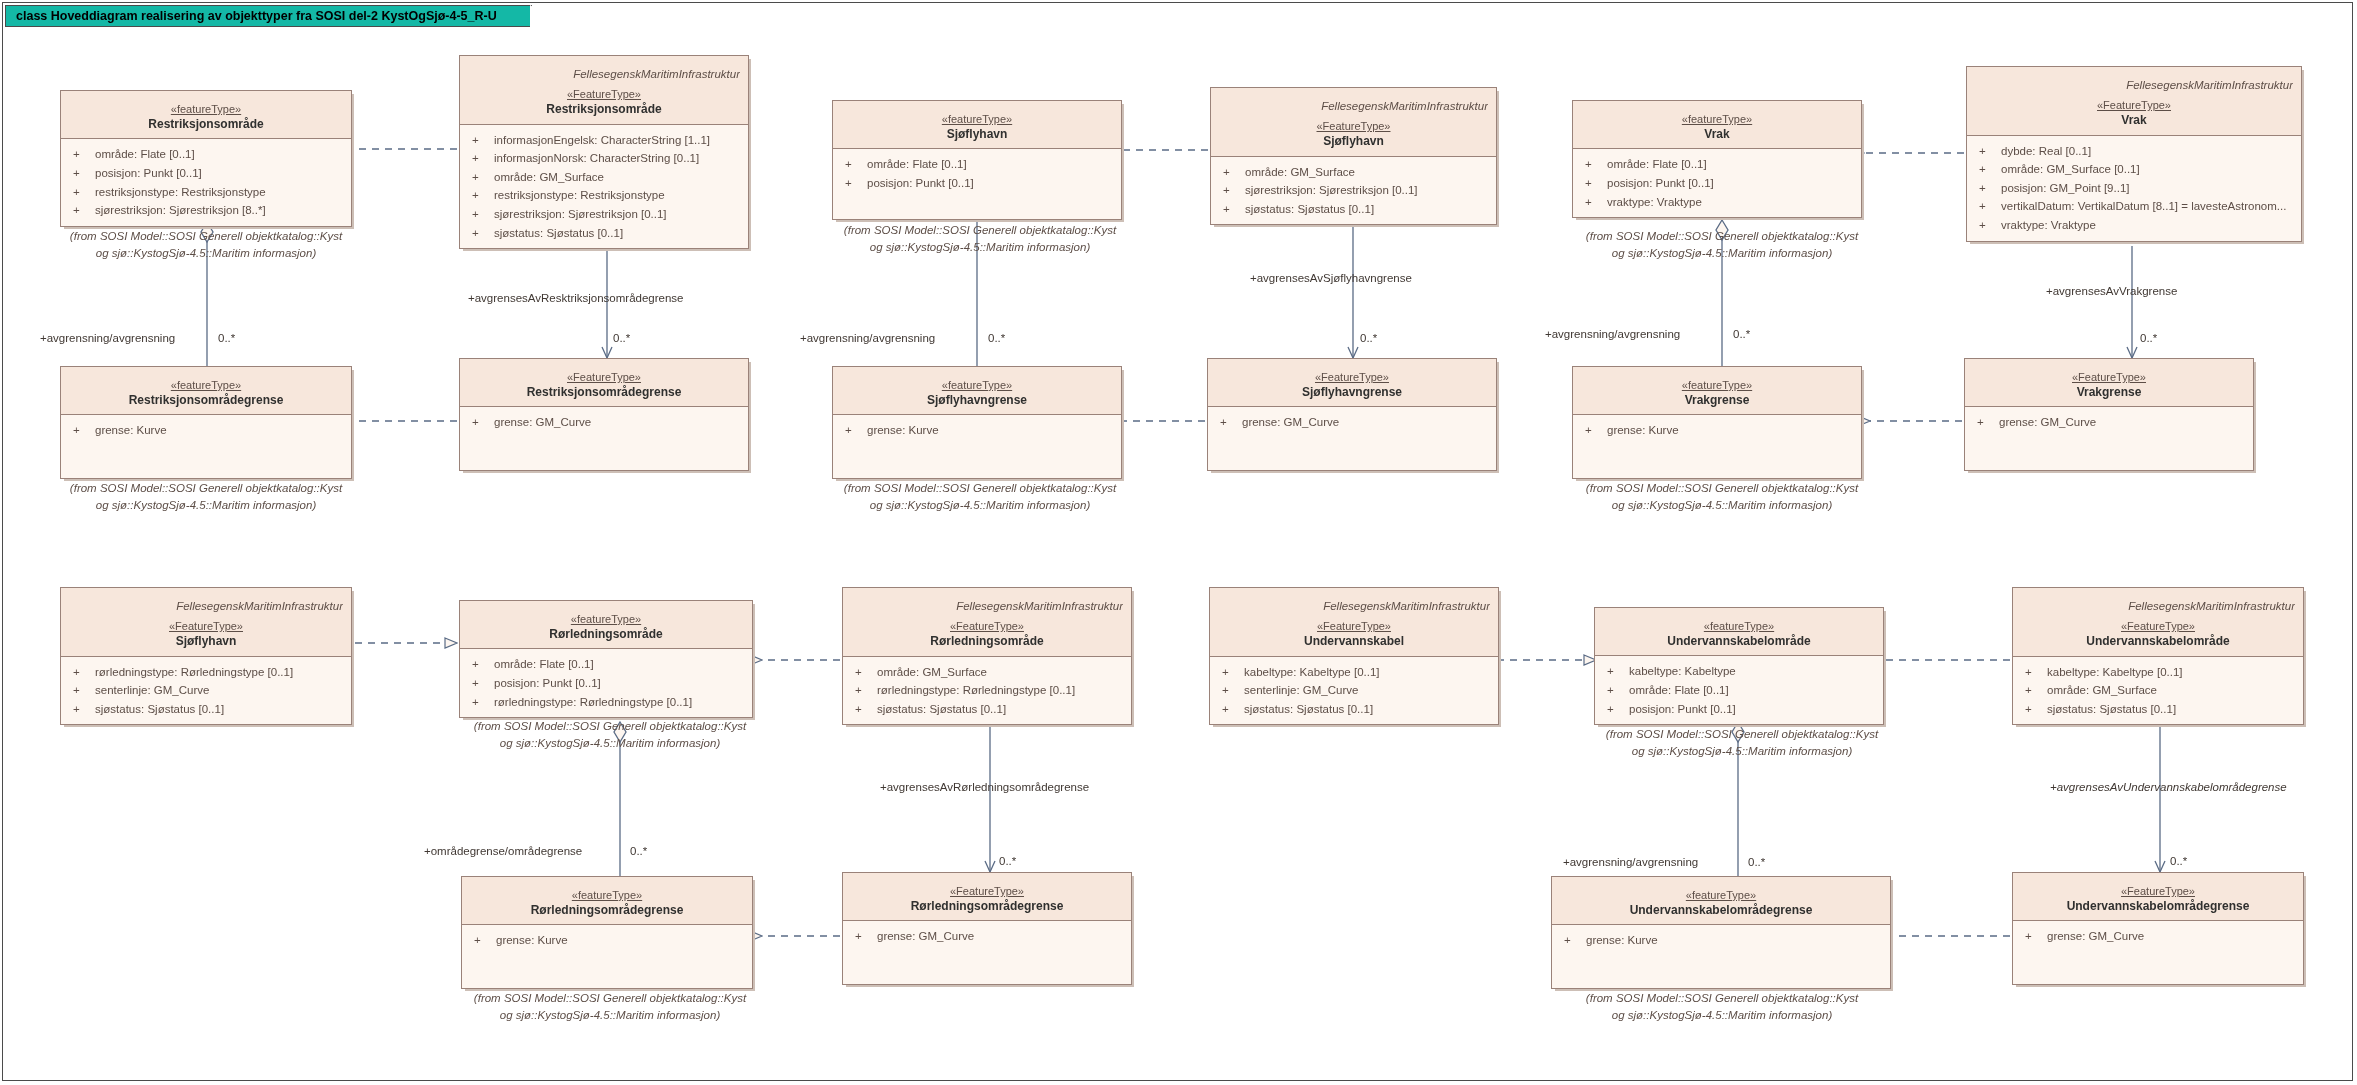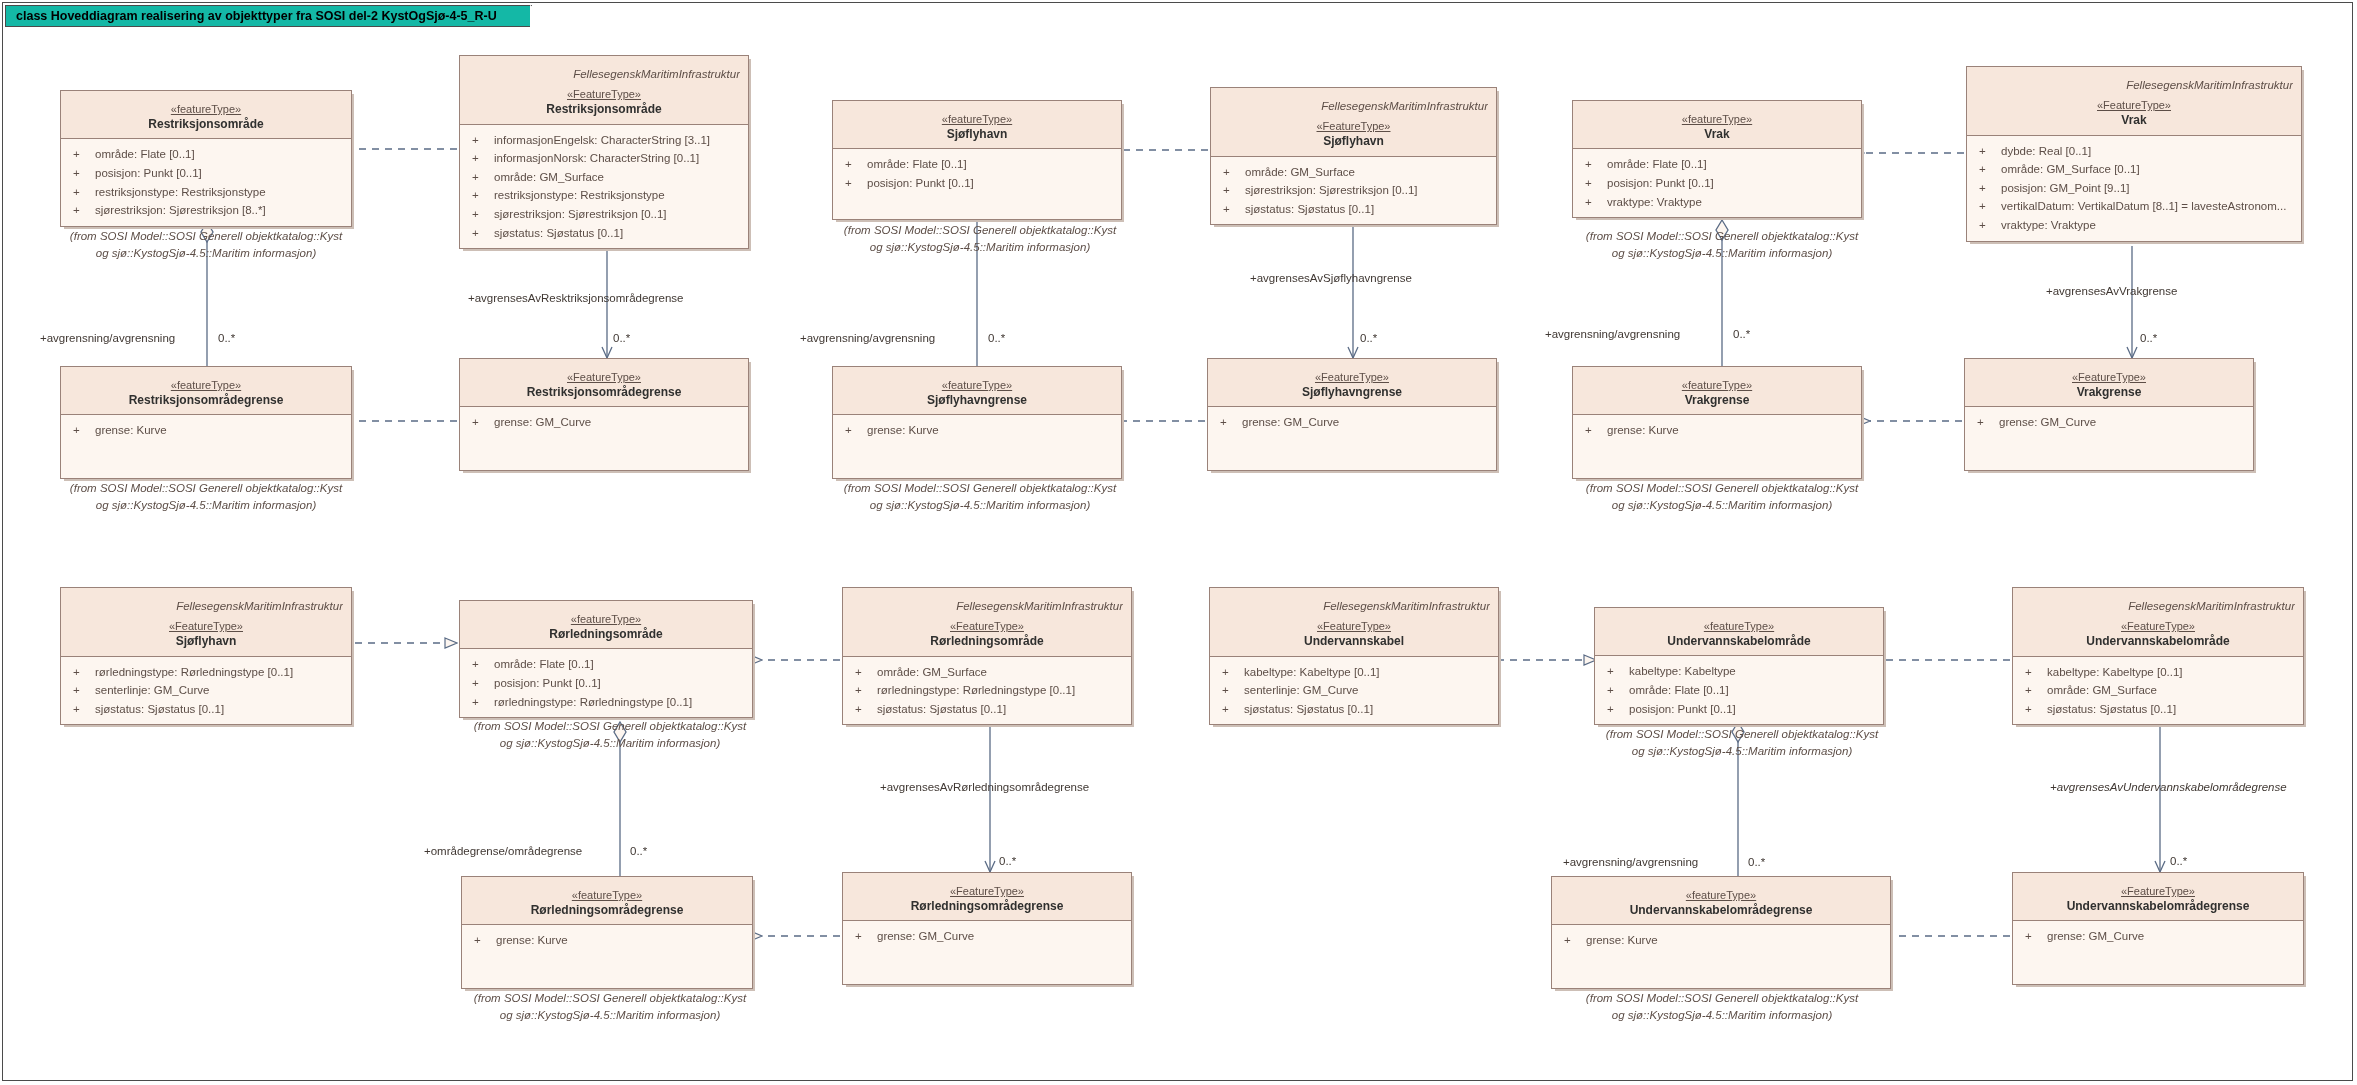--- a/index.html
+++ b/index.html
@@ -146,21 +146,21 @@
 
 <div class="cls" style="left:459px;top:55px;width:290px;">
   <div class="hdr">
     <span class="pkg">FellesegenskMaritimInfrastruktur</span>
     <span class="stereo">«FeatureType»</span>
     <span class="nm">Restriksjonsområde</span>
   </div>
   <div class="body">
     <div class="attr">
         <span class="vis">+</span>
-        <span class="txt">informasjonEngelsk: CharacterString [3..1]</span>
+        <span class="txt">informasjonEngelsk: CharacterString [1..1]</span>
       </div>
     <div class="attr">
         <span class="vis">+</span>
         <span class="txt">informasjonNorsk: CharacterString [0..1]</span>
       </div>
     <div class="attr">
         <span class="vis">+</span>
         <span class="txt">område: GM_Surface</span>
       </div>
     <div class="attr">

